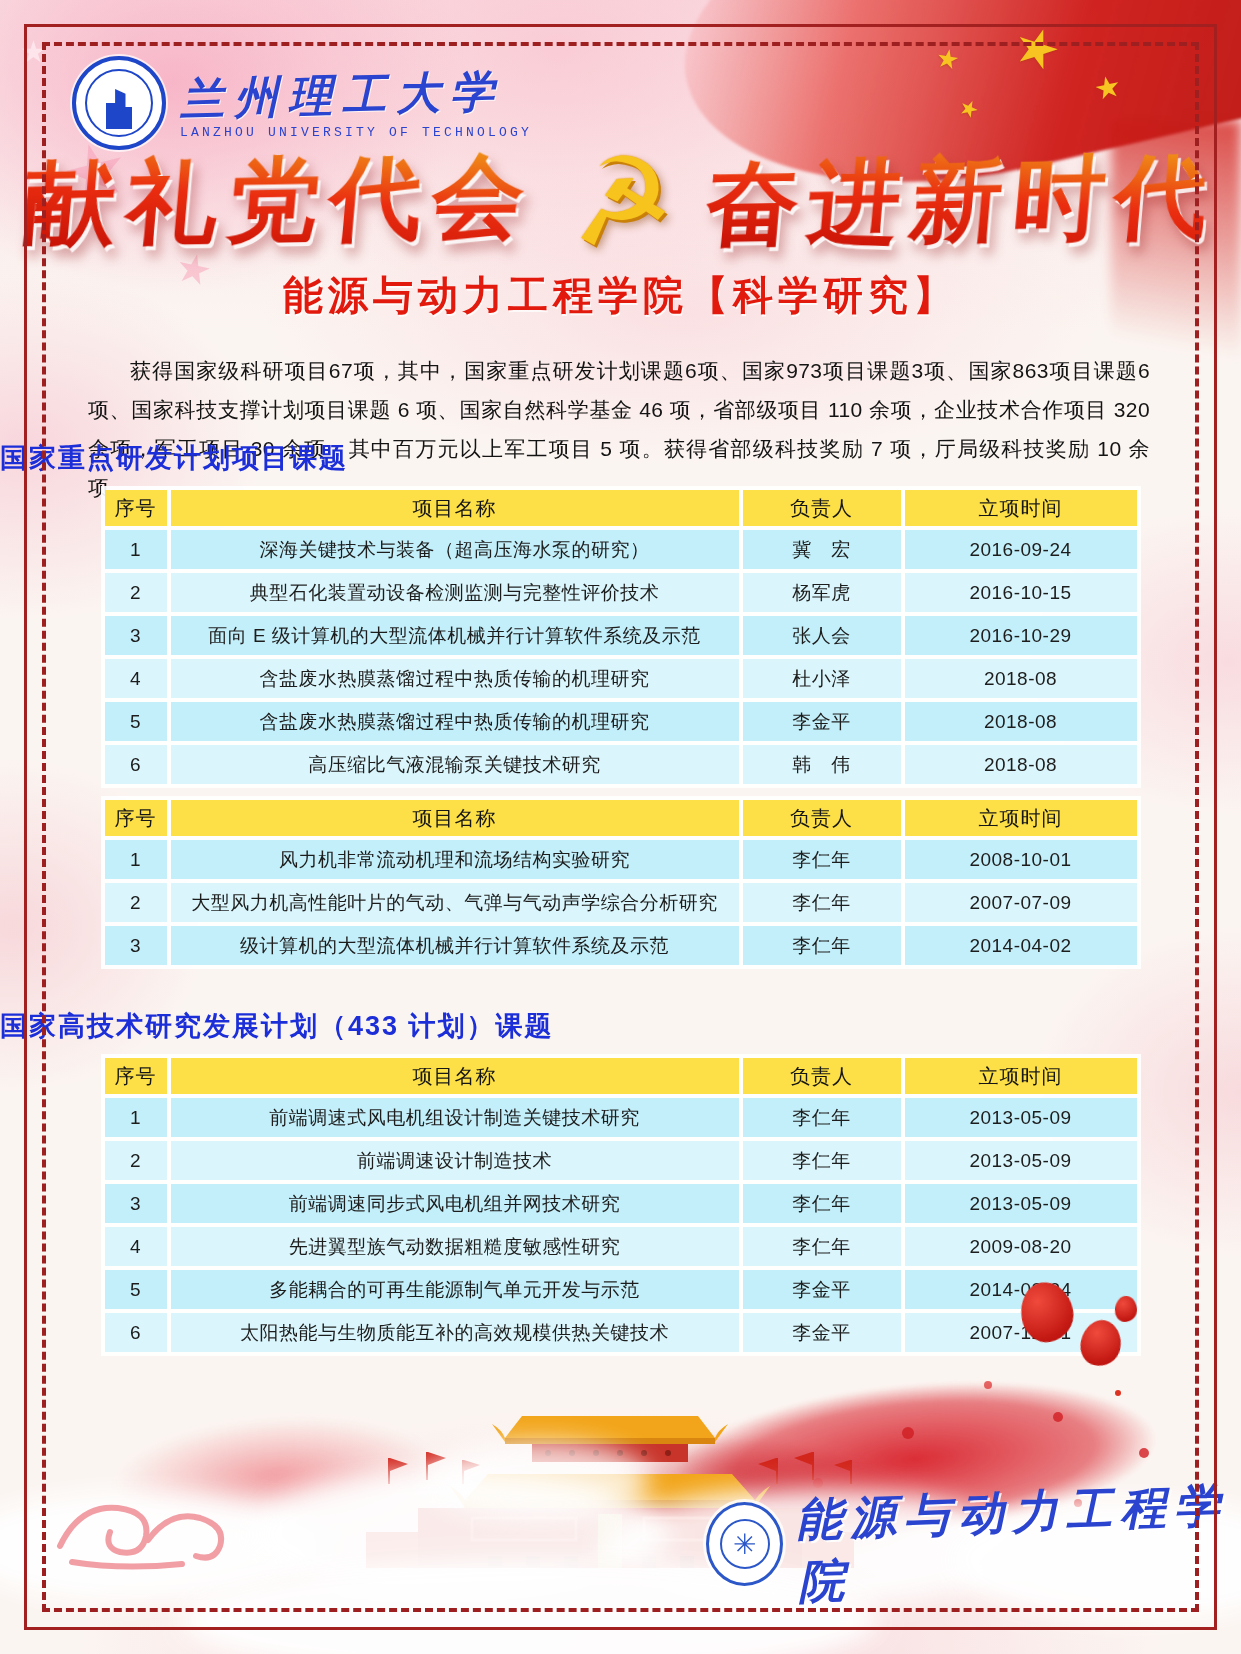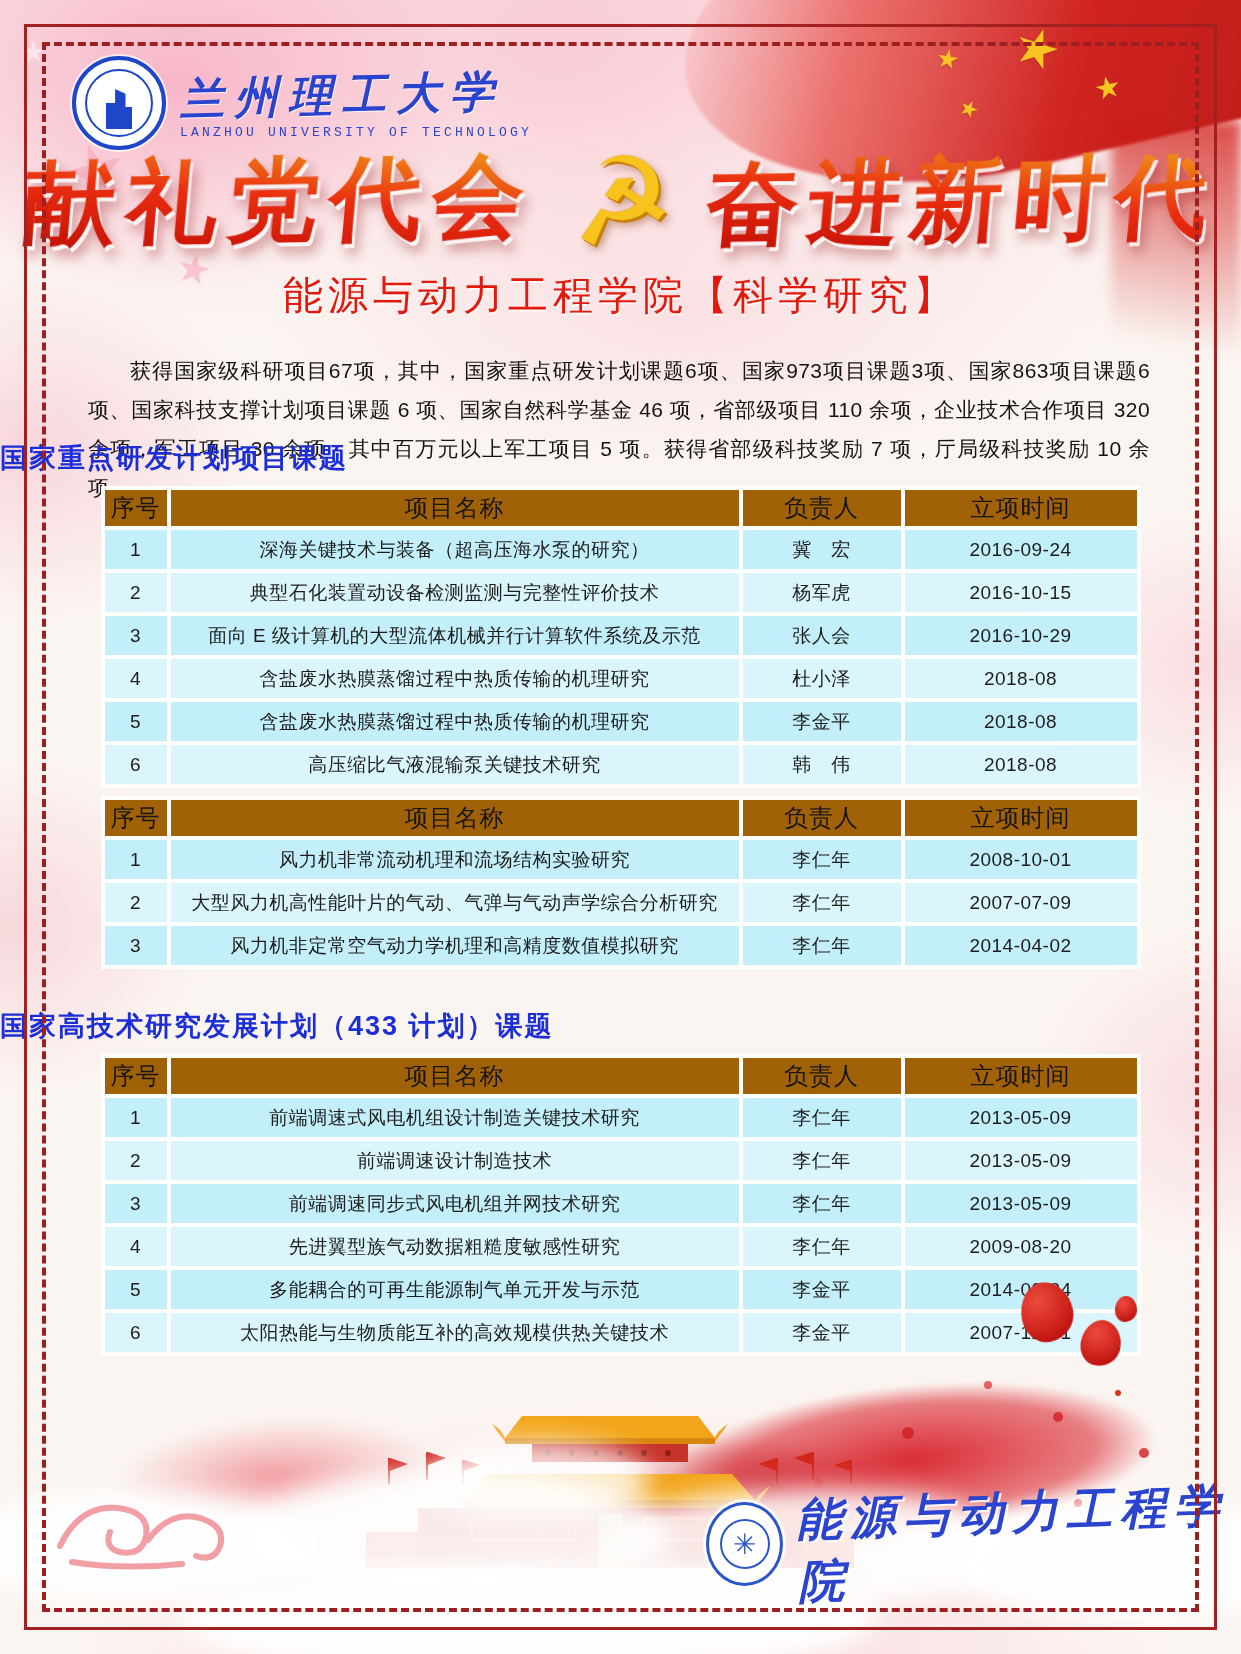--- a/index.html
+++ b/index.html
@@ -57,33 +57,33 @@
   .banner{position:absolute; top:142px; left:0; width:100%; display:flex; align-items:center; justify-content:center; gap:34px; z-index:5;}
   .cal{font-size:92px; font-weight:bold; letter-spacing:10px; line-height:1.1;
     background:linear-gradient(185deg,#f09a18 2%,#ea2d10 48%,#c61106 95%);
     -webkit-background-clip:text; background-clip:text; color:transparent;
     transform:skewX(-6deg) rotate(-1deg);
     filter:drop-shadow(3px 4px 0 rgba(255,255,255,.85)) drop-shadow(5px 8px 6px rgba(150,30,30,.35));}
   .emblem{font-size:118px; line-height:1; color:#f6c41d;
     text-shadow:0 0 2px #e09410, 2px 3px 0 #c87f0a, 4px 6px 8px rgba(130,60,0,.45);
     transform:rotate(-6deg);}
   .subtitle{position:absolute; top:268px; left:0; width:100%; text-align:center; z-index:5;
-    font-size:40px; font-weight:normal; color:#e21a0e; letter-spacing:5px;
+    font-size:40px; font-weight:bold; color:#e21a0e; letter-spacing:5px;
     text-shadow:1px 2px 0 rgba(255,255,255,.75);}
 
   
   .intro{position:absolute; top:330px; left:88px; width:1062px; z-index:5;
     font-size:21px; line-height:39px; color:#141414; text-align:justify; text-indent:2em; letter-spacing:.4px;}
 
   
   .sec{position:absolute; left:0; width:100%; z-index:5;}
   .sec-t1{top:440px;} .sec-t2{top:796px;} .sec-t3{top:1008px;}
   .sec-title{text-align:left; font-size:27px; font-weight:bold; color:#1b2ed8; letter-spacing:2px; margin:0 0 10px 0;}
   table.data{width:1032px; margin:0 auto; border-collapse:separate; border-spacing:4px; background:rgba(255,255,255,.92); table-layout:fixed;}
-  table.data th{background:#a16207; color:#161616; font-weight:normal; font-size:24px; height:34px; letter-spacing:1px;}
+  table.data th{background:#fde047; color:#161616; font-weight:normal; font-size:20px; height:34px; letter-spacing:1px;}
   table.data td{font-size:19px; color:#1d1d1d; text-align:center; height:37px; letter-spacing:.5px;
     overflow:hidden; white-space:nowrap;}
   table.data tbody tr:nth-child(odd)  td{background:#c3effa;}
   table.data tbody tr:nth-child(even) td{background:#daf6fc;}
   col.c0{width:62px;} col.c1{width:568px;} col.c2{width:158px;} col.c3{width:232px;}
   .splash-right{position:absolute; top:1364px; right:16px; width:620px; height:190px; z-index:4;
     background:radial-gradient(closest-side, rgba(216,28,38,.92), rgba(216,28,38,.55) 58%, transparent 78%);
     transform:rotate(-5deg); filter:blur(2px);}
   .splash-right2{position:absolute; top:1420px; right:260px; width:420px; height:150px; z-index:4;
     background:radial-gradient(closest-side, rgba(200,20,30,.8), transparent 75%); transform:rotate(7deg); filter:blur(3px);}
@@ -240,21 +240,21 @@
             <td>2008-10-01</td>
           </tr>
           <tr>
             <td>2</td>
             <td>大型风力机高性能叶片的气动、气弹与气动声学综合分析研究</td>
             <td>李仁年</td>
             <td>2007-07-09</td>
           </tr>
           <tr>
             <td>3</td>
-            <td>风力机非定常空气动力学机理和高精度数值模拟研究</td>
+            <td>级计算机的大型流体机械并行计算软件系统及示范</td>
             <td>李仁年</td>
             <td>2014-04-02</td>
           </tr>
         </tbody>
     </table>
   </div>
 
   <div class="sec sec-t3">
     <h2 class="sec-title">国家高技术研究发展计划（433 计划）课题</h2>
     <table class="data">

